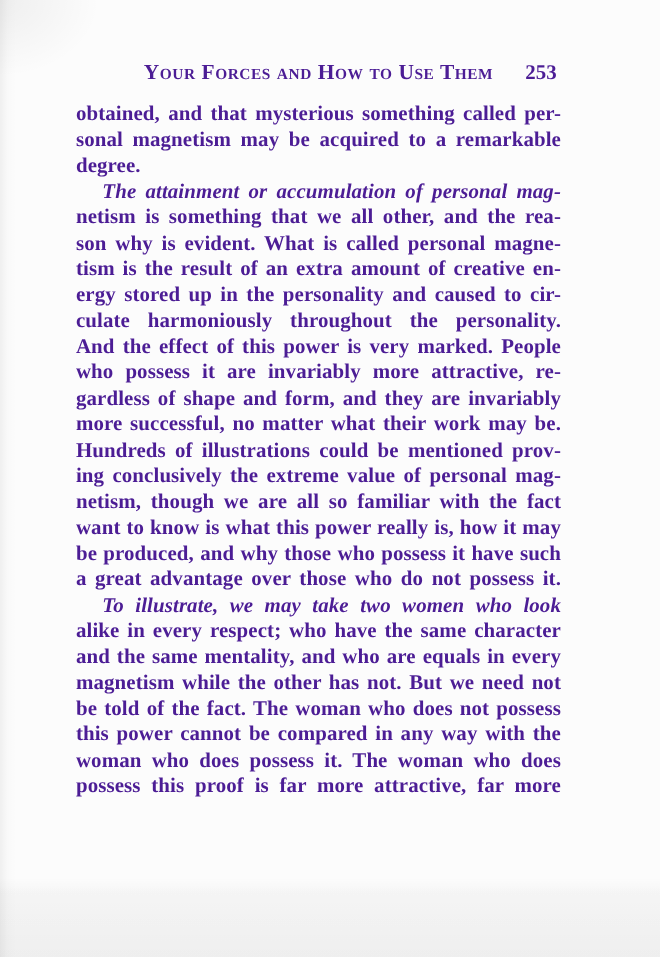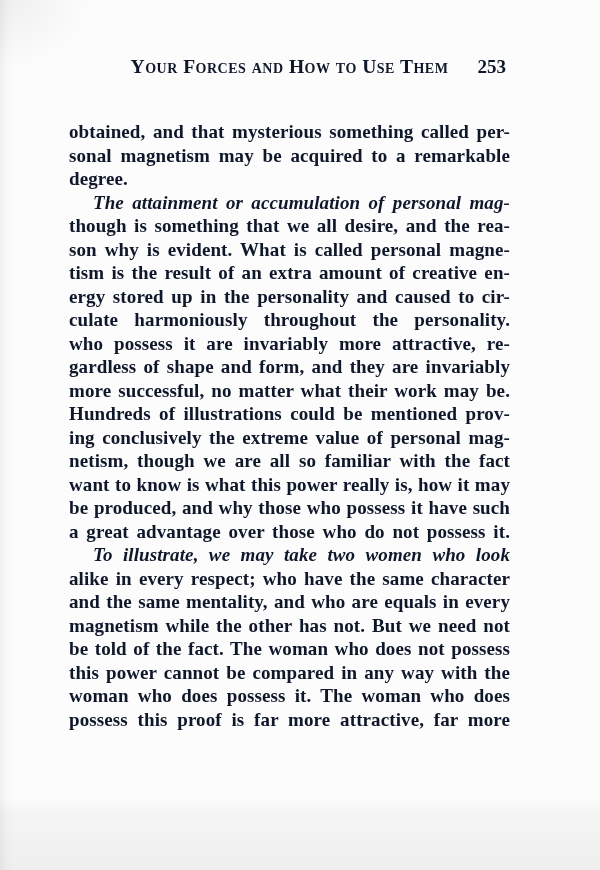--- a/index.html
+++ b/index.html
@@ -3,21 +3,21 @@
 <meta charset="utf-8">
 <style>
   html, body { margin: 0; padding: 0; background: #e8e8e8; }
   .page {
     position: relative;
     width: 600px;
     height: 870px;
     background: #fcfcfc;
     overflow: hidden;
     font-family: "Liberation Serif", "DejaVu Serif", serif;
-    color: #0f172a;
+    color: #4c1d95;
   }
   
   .page::before {
     content: "";
     position: absolute;
     inset: 0;
     pointer-events: none;
     background:
       radial-gradient(130px 100px at 0 0, rgba(0,0,0,0.055), rgba(0,0,0,0) 70%),
       linear-gradient(90deg, rgba(0,0,0,0.05), rgba(0,0,0,0.012) 7px, rgba(0,0,0,0) 15px),
@@ -51,21 +51,20 @@
   }
   .text-block {
     position: absolute;
     top: 92px;
     left: 69px;
     width: 441px;
     font-size: 19px;
     font-weight: 700;
     line-height: 23.5px;
     letter-spacing: 0.1px;
-    margin-top: 28px;
   }
   .ln {
     height: 23.5px;
     text-align: justify;
     text-align-last: justify;
     white-space: normal;
   }
   .ln.last { text-align-last: left; }
   .ln.indent { text-indent: 24px; font-style: italic; }
 </style>
@@ -77,25 +76,26 @@
   <div class="running-head">
     <div class="running-title">Your Forces and How to Use Them</div>
     <div class="page-number">253</div>
   </div>
 
   <div class="text-block">
     <div class="ln">obtained, and that mysterious something called per-</div>
     <div class="ln">sonal magnetism may be acquired to a remarkable</div>
     <div class="ln last">degree.</div>
     <div class="ln indent">The attainment or accumulation of personal mag-</div>
-    <div class="ln">though is something that we all desire, and the rea-</div>
+    <div class="ln">netism is something that we all other, and the rea-</div>
     <div class="ln">son why is evident.  What is called personal magne-</div>
     <div class="ln">tism is the result of an extra amount of creative en-</div>
     <div class="ln">ergy stored up in the personality and caused to cir-</div>
     <div class="ln">culate harmoniously throughout the personality.</div>
+    <div class="ln">And the effect of this power is very marked.  People</div>
     <div class="ln">who possess it are invariably more attractive, re-</div>
     <div class="ln">gardless of shape and form, and they are invariably</div>
     <div class="ln">more successful, no matter what their work may be.</div>
     <div class="ln">Hundreds of illustrations could be mentioned prov-</div>
     <div class="ln">ing conclusively the extreme value of personal mag-</div>
     <div class="ln">netism, though we are all so familiar with the fact</div>
     <div class="ln">want to know is what this power really is, how it may</div>
     <div class="ln">be produced, and why those who possess it have such</div>
     <div class="ln">a great advantage over those who do not possess it.</div>
     <div class="ln indent">To illustrate, we may take two women who look</div>

